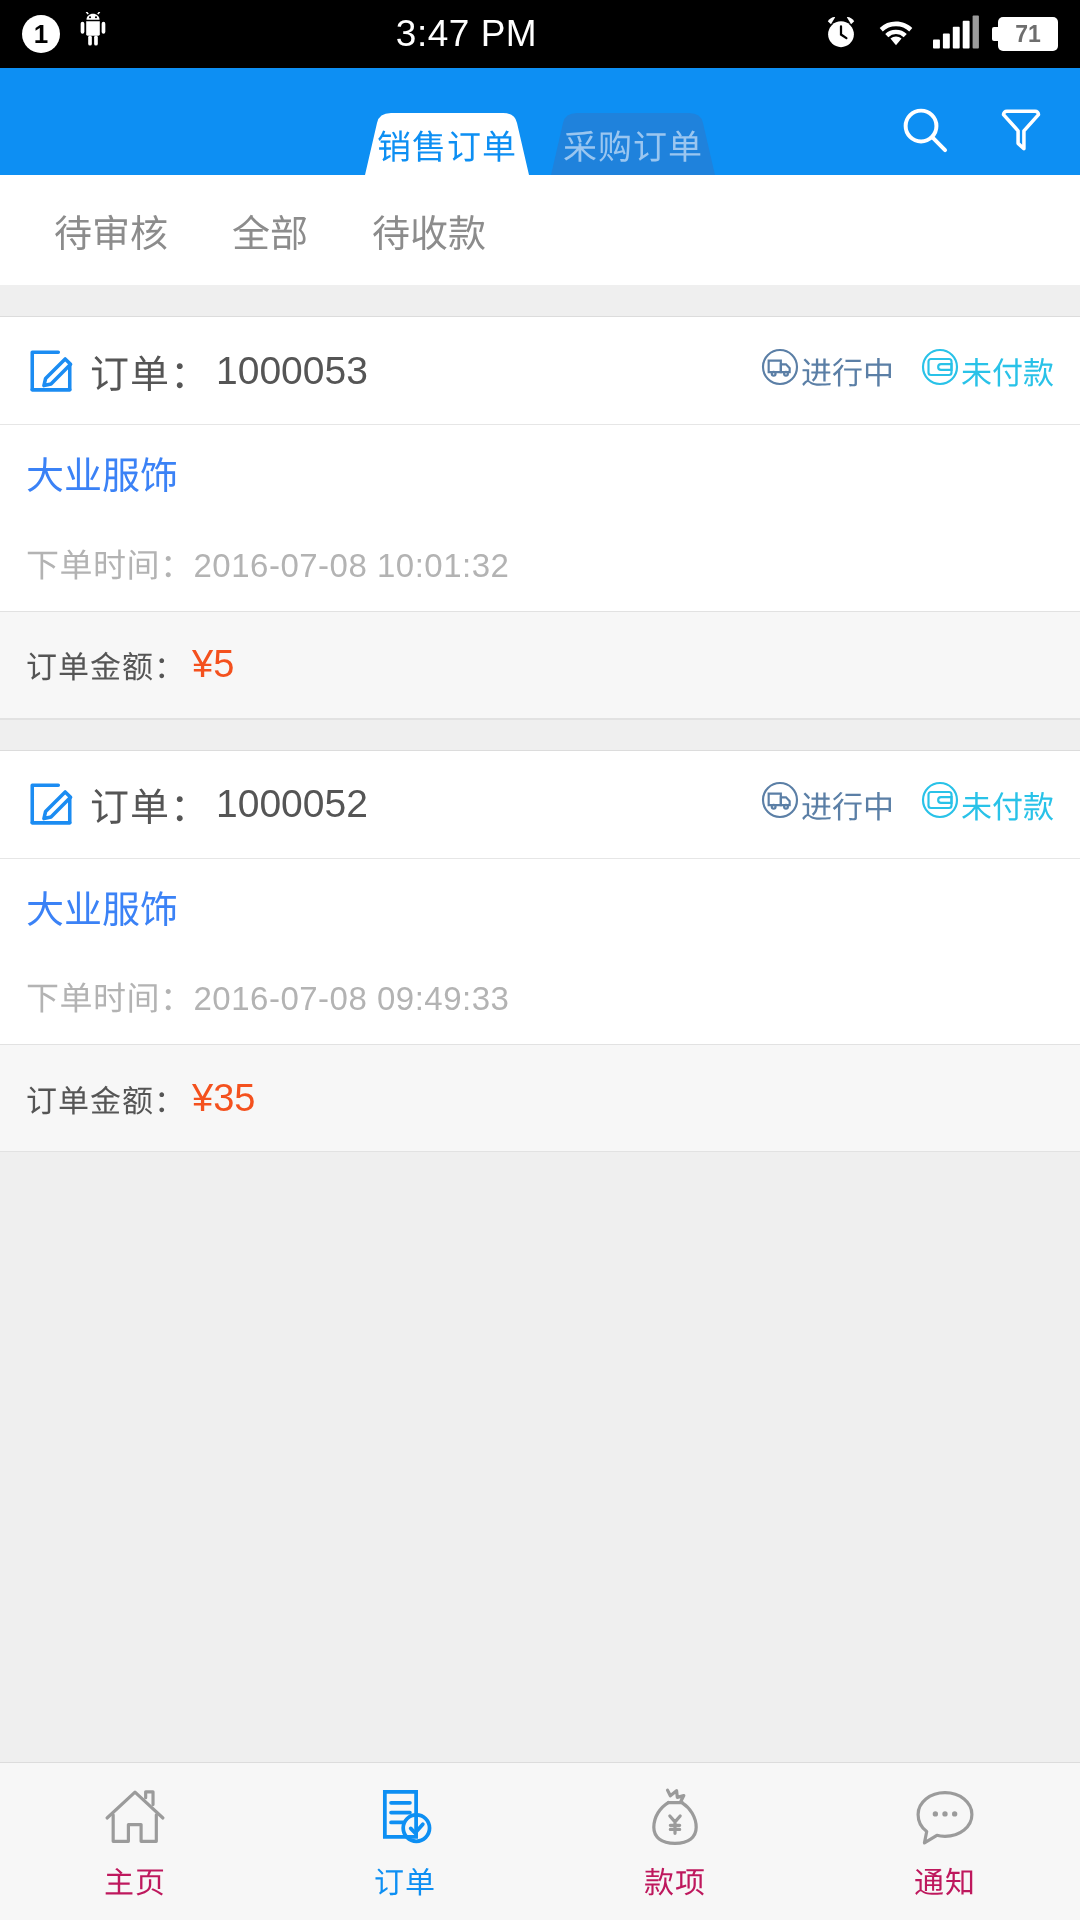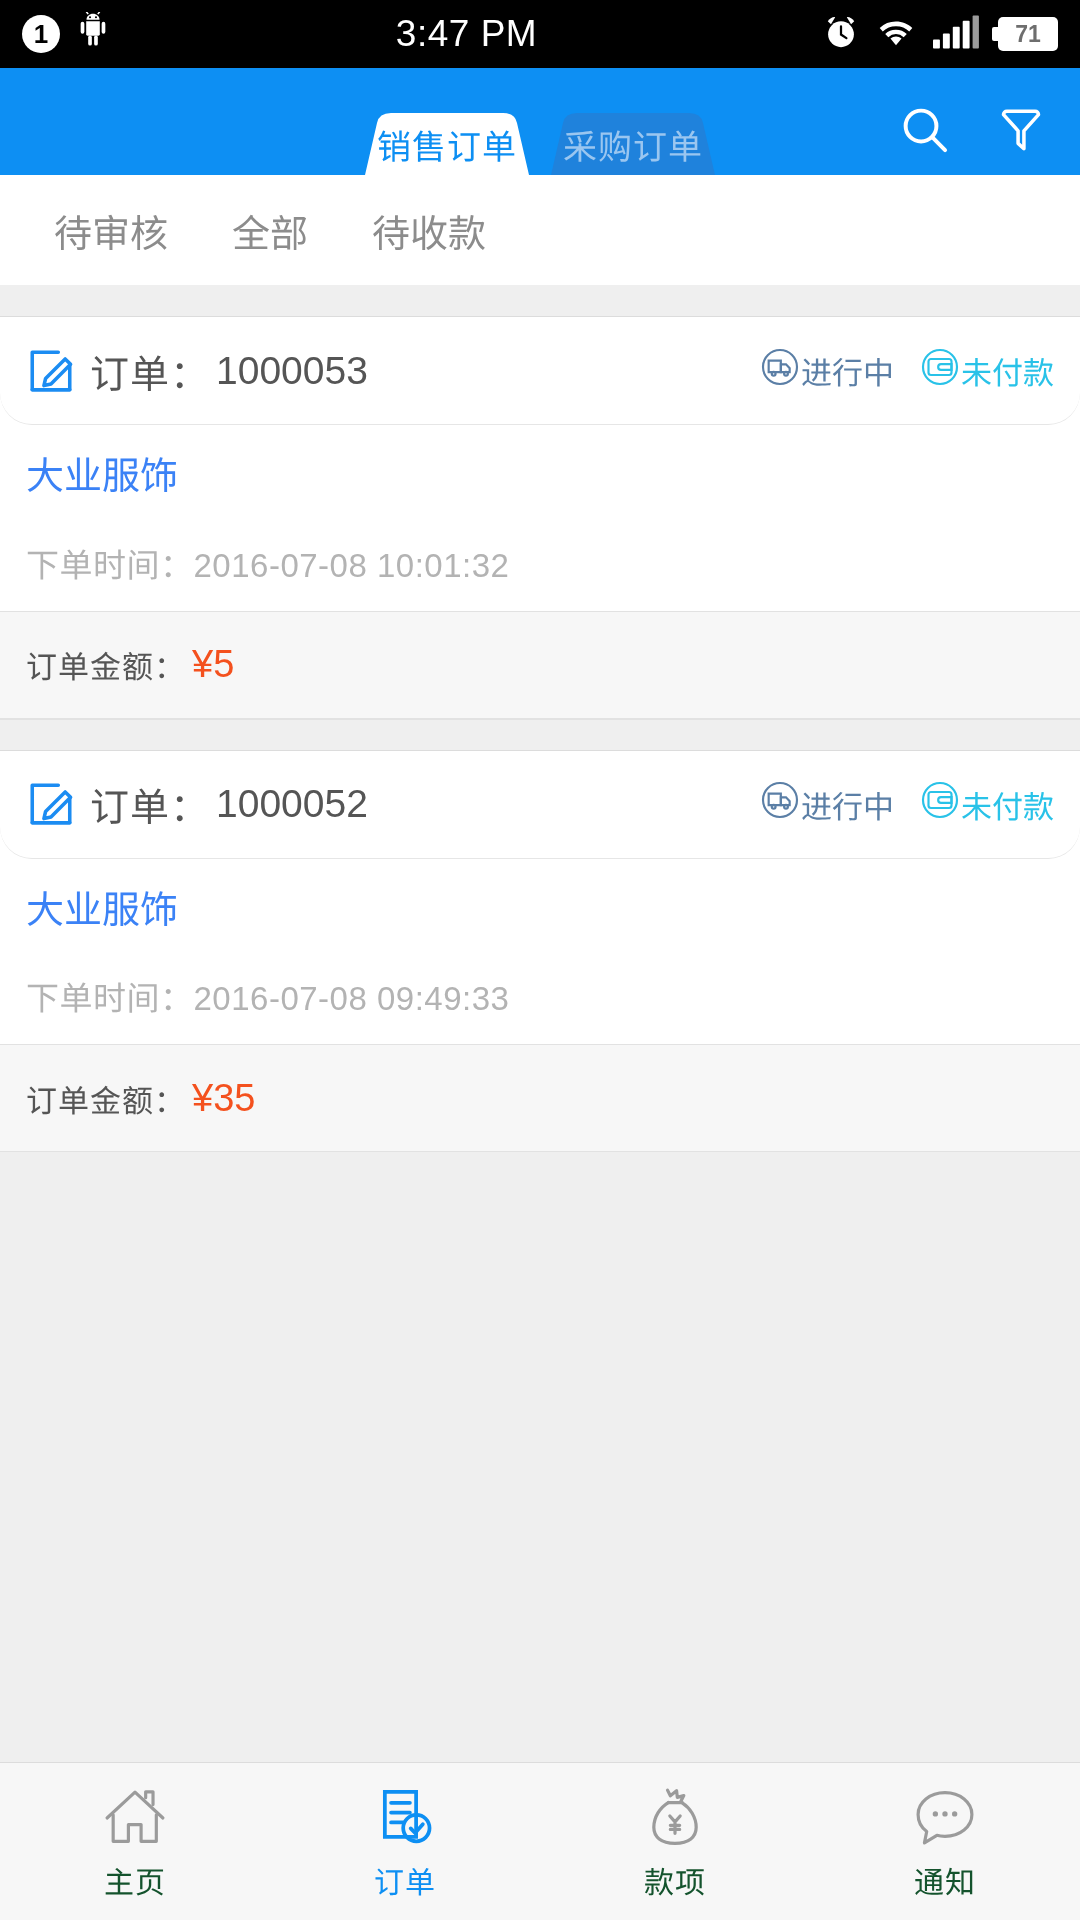--- a/index.html
+++ b/index.html
@@ -70,21 +70,20 @@
 
   
   .list { flex:1 1 auto; background:#efefef; overflow:hidden; }
   .gap { height:32px; background:#efefef; border-top:1px solid #e2e2e2; border-bottom:1px solid #dcdcdc; }
   .gap.first { border-top:none; }
 
   .card { background:#fff; }
   .card-head {
     height:108px; display:flex; align-items:center; padding:0 26px;
     border-bottom:1px solid #e6e6e6;
-    border-radius:32px;
   }
   .edit-icon { flex:0 0 auto; margin-right:14px; display:flex; align-items:center; }
   .order-label { font-size:39px; color:#555; letter-spacing:1px; white-space:nowrap; }
   .order-no { font-size:39px; color:#555; margin-left:6px; }
   .card-head-right { margin-left:auto; display:flex; align-items:center; gap:26px; }
   .status-chip { display:flex; align-items:center; gap:1px; font-size:31px; white-space:nowrap; }
   .status-chip.ship { color:#5b7fa6; }
   .status-chip.pay  { color:#29c2e8; }
 
   .card-body { padding:28px 26px 24px 26px; }
@@ -100,21 +99,21 @@
 
   
   .bottomnav {
     flex:0 0 158px; height:158px; background:#f7f7f7; border-top:1px solid #dcdcdc;
     display:flex; align-items:center;
   }
   .navitem {
     flex:1; height:100%; display:flex; flex-direction:column; align-items:center; justify-content:center; gap:10px;
   }
   .navicon { height:66px; display:flex; align-items:flex-end; justify-content:center; }
-  .navlabel { font-size:30px; color:#14532d; letter-spacing:1px; }
+  .navlabel { font-size:30px; color:#be185d; letter-spacing:1px; }
   .navitem.active .navlabel { color:#0d8ff3; }
 </style>
 </head>
 <body>
 
 <div id="app">
 
   <div class="statusbar">
     <div class="sb-left">
       <div class="badge-one">1</div>

